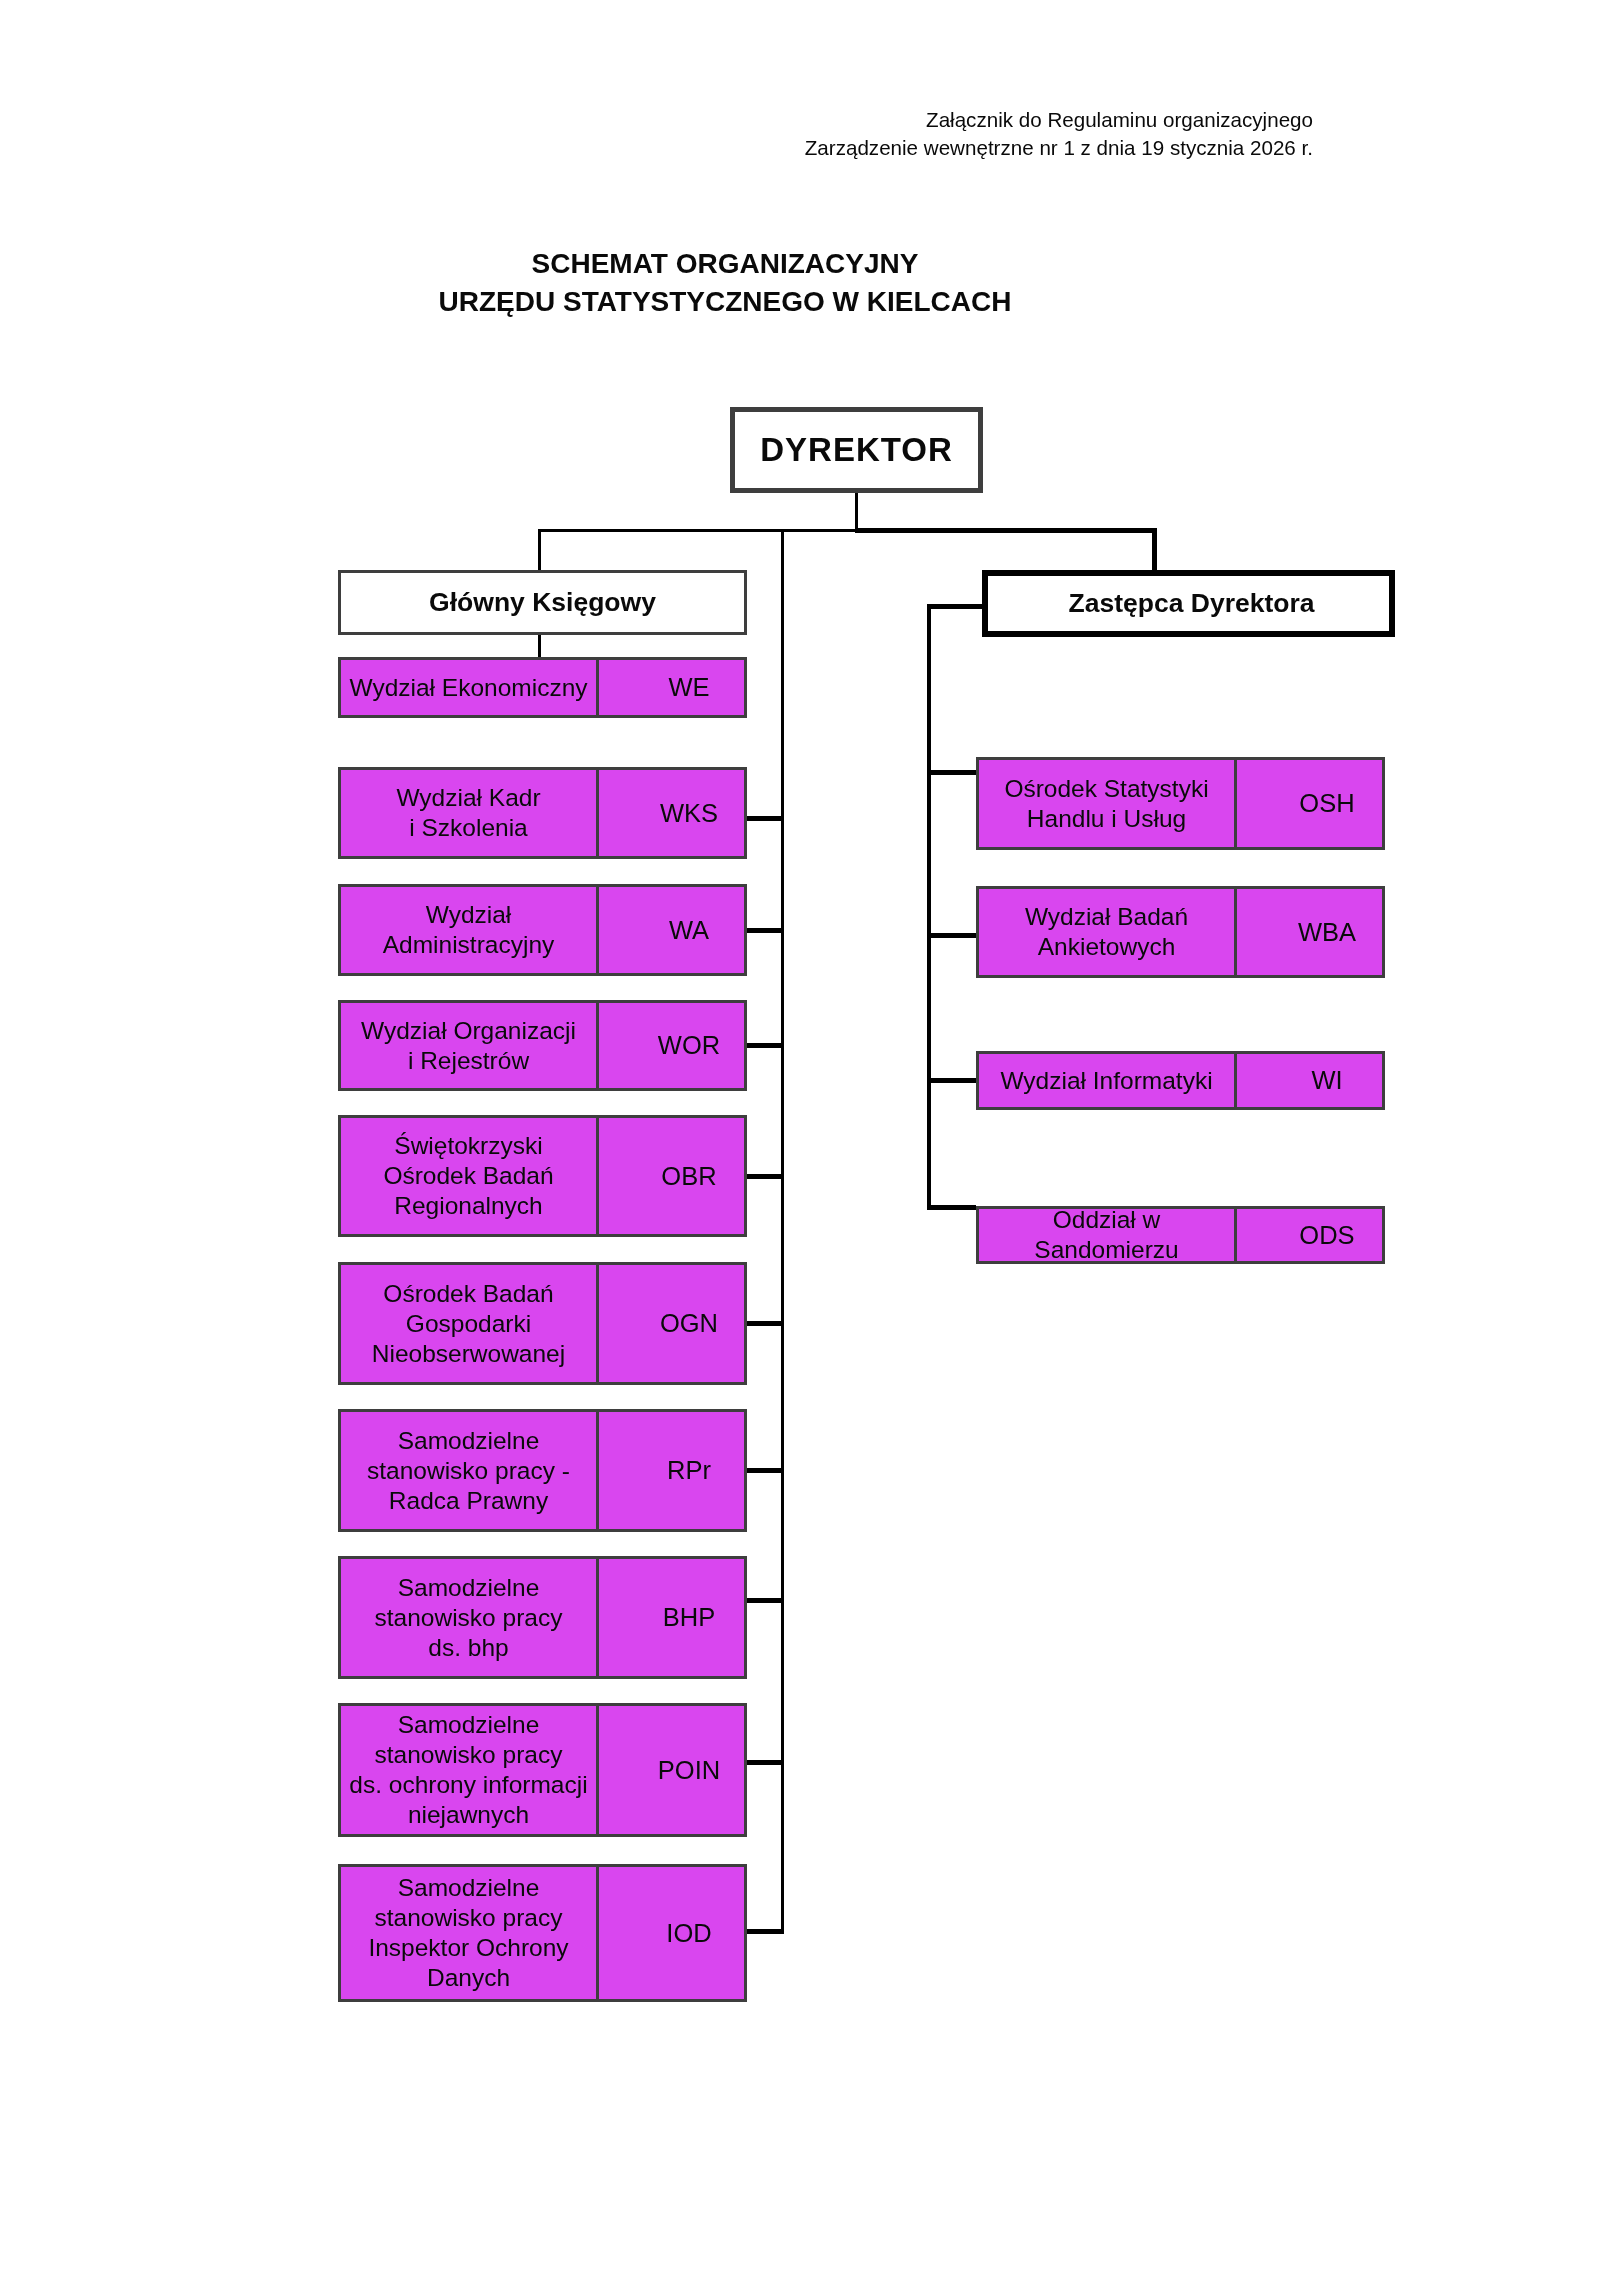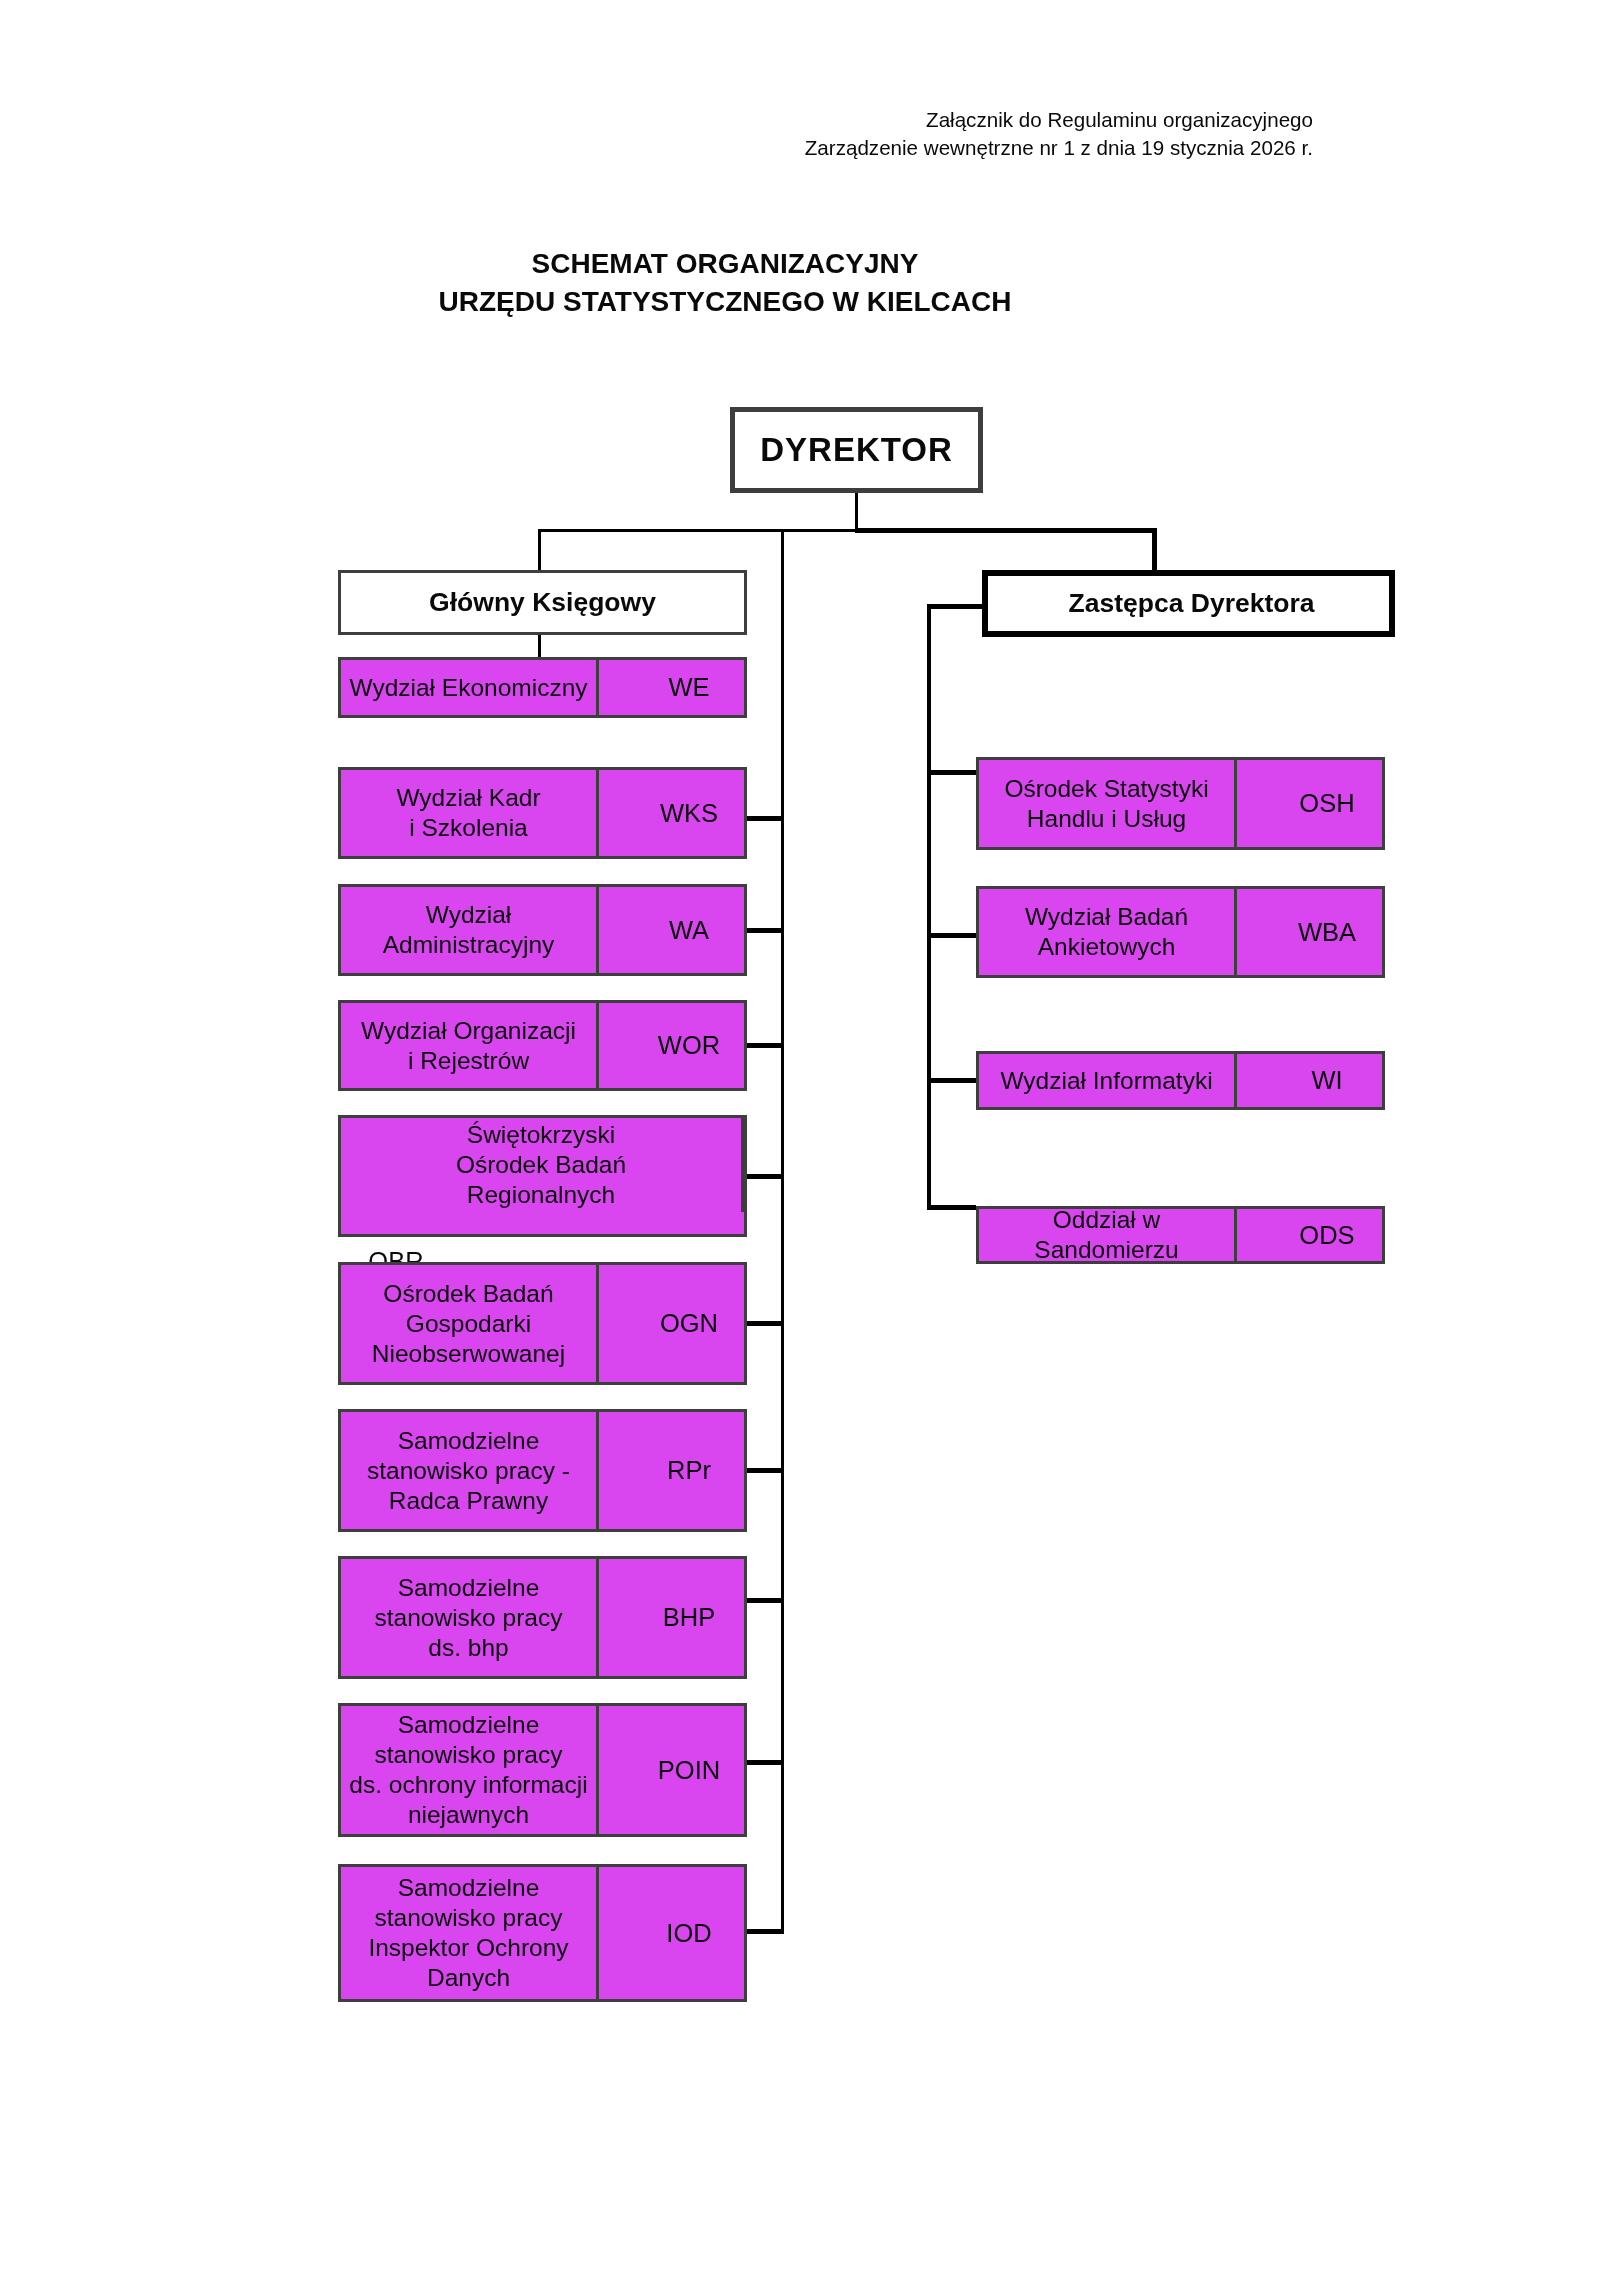--- a/index.html
+++ b/index.html
@@ -107,21 +107,21 @@
   <div class="unit" style="left:338px;top:884px;width:409px;height:92px;">
     <div class="unit-name">Wydział
 Administracyjny</div>
     <div class="unit-abbr">WA</div>
   </div>
   <div class="unit" style="left:338px;top:1000px;width:409px;height:91px;">
     <div class="unit-name">Wydział Organizacji
 i Rejestrów</div>
     <div class="unit-abbr">WOR</div>
   </div>
-  <div class="unit" style="left:338px;top:1115px;width:409px;height:122px;flex-direction:column;">
+  <div class="unit" style="left:338px;top:1115px;width:409px;height:122px;">
     <div class="unit-name">Świętokrzyski
 Ośrodek Badań
 Regionalnych</div>
     <div class="unit-abbr">OBR</div>
   </div>
   <div class="unit" style="left:338px;top:1262px;width:409px;height:123px;">
     <div class="unit-name">Ośrodek Badań
 Gospodarki
 Nieobserwowanej</div>
     <div class="unit-abbr">OGN</div>

